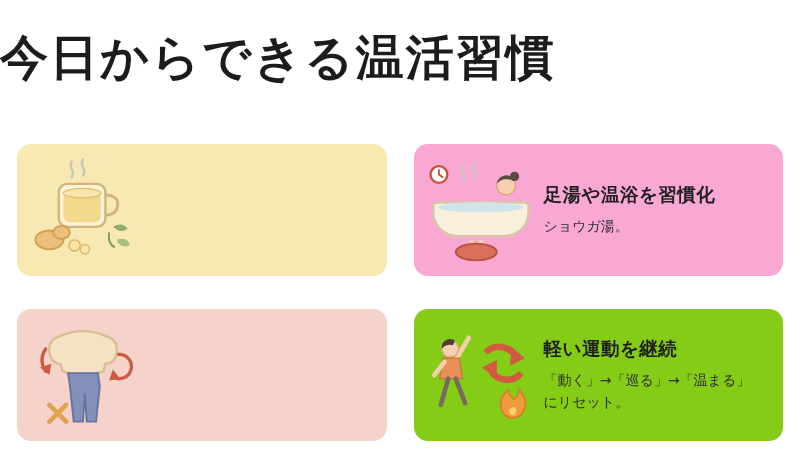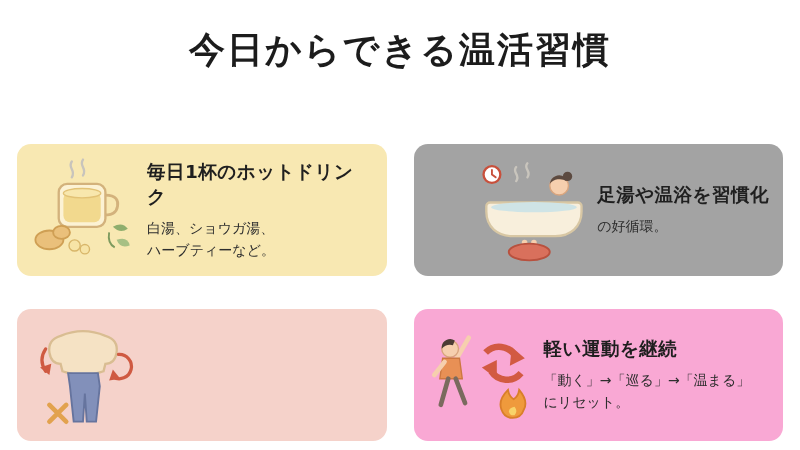--- a/index.html
+++ b/index.html
@@ -1,21 +1,21 @@
 <!DOCTYPE html>
 <html><head>
 <meta charset="utf-8">
 <style>
   * { margin:0; padding:0; box-sizing:border-box; }
   html,body { width:800px; height:450px; background:#ffffff; overflow:hidden;
               font-family:"DejaVu Sans","Liberation Sans",sans-serif; }
   .page { position:relative; width:800px; height:450px; background:#ffffff; }
   .main-title {
-    margin-top:26px; text-align:center;
-    font-size:36px; font-weight:800; color:#1c1c1c; letter-spacing:2px;
+    margin-top:26px; 
+    font-size:48px; font-weight:800; color:#1c1c1c; letter-spacing:2px;
   }
   .grid {
     position:absolute; top:118px; left:17px; width:766px;
     display:grid; grid-template-columns:1fr 1fr;
     column-gap:27px; row-gap:33px;
   }
   .card {
     height:132px; border-radius:14px;
     display:flex; align-items:center;
     padding:0 14px 0 8px;
@@ -51,68 +51,61 @@
           <ellipse cx="59" cy="42" rx="20" ry="5" fill="#f8e7ad" stroke="#e2c276" stroke-width="1.5"></ellipse>
           <ellipse cx="24" cy="92" rx="15" ry="10" fill="#eac07b" stroke="#cf9f54" stroke-width="2"></ellipse>
           <ellipse cx="37" cy="84" rx="9" ry="7" fill="#eac07b" stroke="#cf9f54" stroke-width="2"></ellipse>
           <circle cx="51" cy="98" r="6" fill="#f7e4a6" stroke="#d8b66a" stroke-width="1.5"></circle>
           <circle cx="62" cy="102" r="5" fill="#f7e4a6" stroke="#d8b66a" stroke-width="1.5"></circle>
           <path d="M92 78 q10 -6 16 2 q-8 6 -16 -2 Z" fill="#8fae6d"></path>
           <path d="M96 92 q12 -4 14 6 q-10 4 -14 -6 Z" fill="#a7c084"></path>
           <path d="M88 84 q-2 12 6 16" stroke="#7d9a5e" stroke-width="2" fill="none"></path>
         </svg>
       </div>
-      <div class="txt">
-        <h2 class="card-title">毎日1杯のホットドリンク</h2>
-        <p class="card-desc">
-          <span>白湯、ショウガ湯、</span>
-          <span>ハーブティーなど。</span>
-        </p>
-      </div>
     </section>
 
-    <section class="card" style="background: #a3a3a3; justify-content: flex-end;">
+    <section class="card" style="background: #f9a8d4;">
       <div class="illus">
         <svg width="112" height="112" viewBox="0 0 120 120" aria-hidden="true">
           <circle cx="16" cy="22" r="9" fill="#ffffff" stroke="#c8503c" stroke-width="2.5"></circle>
           <path d="M16 17 v5 l4 3" stroke="#c8503c" stroke-width="2" fill="none" stroke-linecap="round"></path>
           <path d="M42 14 c-5 6 5 8 0 15 M54 10 c-5 6 5 8 0 15" stroke="#c9c5bd" stroke-width="2.5" fill="none" stroke-linecap="round"></path>
           <circle cx="88" cy="34" r="10" fill="#f6cfae" stroke="#d9a57e" stroke-width="1.5"></circle>
           <path d="M78 32 a10 10 0 0 1 16 -7 l2 4 a14 14 0 0 0 -18 3 Z" fill="#5c4a40"></path>
           <circle cx="97" cy="24" r="5" fill="#5c4a40"></circle>
           <path d="M14 52 h94 a4 4 0 0 1 4 4 v6 c0 16 -12 26 -28 26 h-46 c-16 0 -28 -10 -28 -26 v-6 a4 4 0 0 1 4 -4 Z" fill="#f8efdc" stroke="#d8c7a4" stroke-width="2.5"></path>
           <ellipse cx="61" cy="57" rx="46" ry="5.5" fill="#cfe4e6"></ellipse>
           <rect x="48" y="92" width="6" height="10" rx="3" fill="#f6cfae"></rect>
           <rect x="58" y="92" width="6" height="10" rx="3" fill="#f6cfae"></rect>
           <ellipse cx="56" cy="105" rx="22" ry="9" fill="#d9705c" stroke="#b8513e" stroke-width="2"></ellipse>
         </svg>
       </div>
       <div class="txt">
         <h2 class="card-title">足湯や温浴を習慣化</h2>
         <p class="card-desc">
-          <span>の好循環。</span>
+          <span>ショウガ湯。</span>
         </p>
       </div>
     </section>
 
     <section class="card" style="background: rgb(245, 210, 202);">
       <div class="illus">
         <svg width="112" height="112" viewBox="0 0 120 120" aria-hidden="true">
           <path d="M20 32 q-8 12 0 24" stroke="#cf5a42" stroke-width="3.5" fill="none" stroke-linecap="round"></path>
           <polygon points="14,52 24,60 26,48" fill="#cf5a42"></polygon>
           <path d="M36 18 q24 -10 48 0 q14 4 12 18 q-2 12 -12 12 l-2 8 q-22 8 -44 0 l-2 -8 q-10 0 -12 -12 q-2 -14 12 -18 Z" fill="#f5e2c4" stroke="#d9bd92" stroke-width="2.5"></path>
           <path d="M44 58 h32 l2 14 l-4 38 h-10 l-2 -30 l-2 30 h-10 l-4 -38 Z" fill="#8290ba" stroke="#66749e" stroke-width="2"></path>
           <path d="M98 38 a13 13 0 1 1 -6 24" stroke="#cf5a42" stroke-width="3.5" fill="none" stroke-linecap="round"></path>
           <polygon points="88,66 100,64 92,54" fill="#cf5a42"></polygon>
           <path d="M24 92 l18 18 M42 92 l-18 18" stroke="#e2a24e" stroke-width="5" stroke-linecap="round"></path>
         </svg>
       </div>
     </section>
 
-    <section class="card" style="background: #f9a8d4;">
+    <section class="card" style="background: #84cc16;">
       <div class="illus">
         <svg width="112" height="112" viewBox="0 0 120 120" aria-hidden="true">
           <path d="M34 44 L48 20" stroke="#f6cfae" stroke-width="5" stroke-linecap="round"></path>
           <circle cx="28" cy="32" r="9" fill="#f6cfae" stroke="#d9a57e" stroke-width="1.5"></circle>
           <path d="M19 30 a9 9 0 0 1 14 -7 l-2 5 a12 12 0 0 0 -12 4 Z" fill="#4c3c34"></path>
           <path d="M20 42 h18 l3 22 h-24 Z" fill="#e89055" stroke="#cc7840" stroke-width="1.5"></path>
           <path d="M22 46 L11 60" stroke="#f6cfae" stroke-width="5" stroke-linecap="round"></path>
           <path d="M26 64 L18 92 M34 64 L44 90" stroke="#7a6a5e" stroke-width="5" stroke-linecap="round"></path>
           <path d="M66 36 a20 20 0 0 1 32 4" stroke="#d25a42" stroke-width="7" fill="none"></path>
           <polygon points="94,30 108,42 92,50" fill="#d25a42"></polygon>

